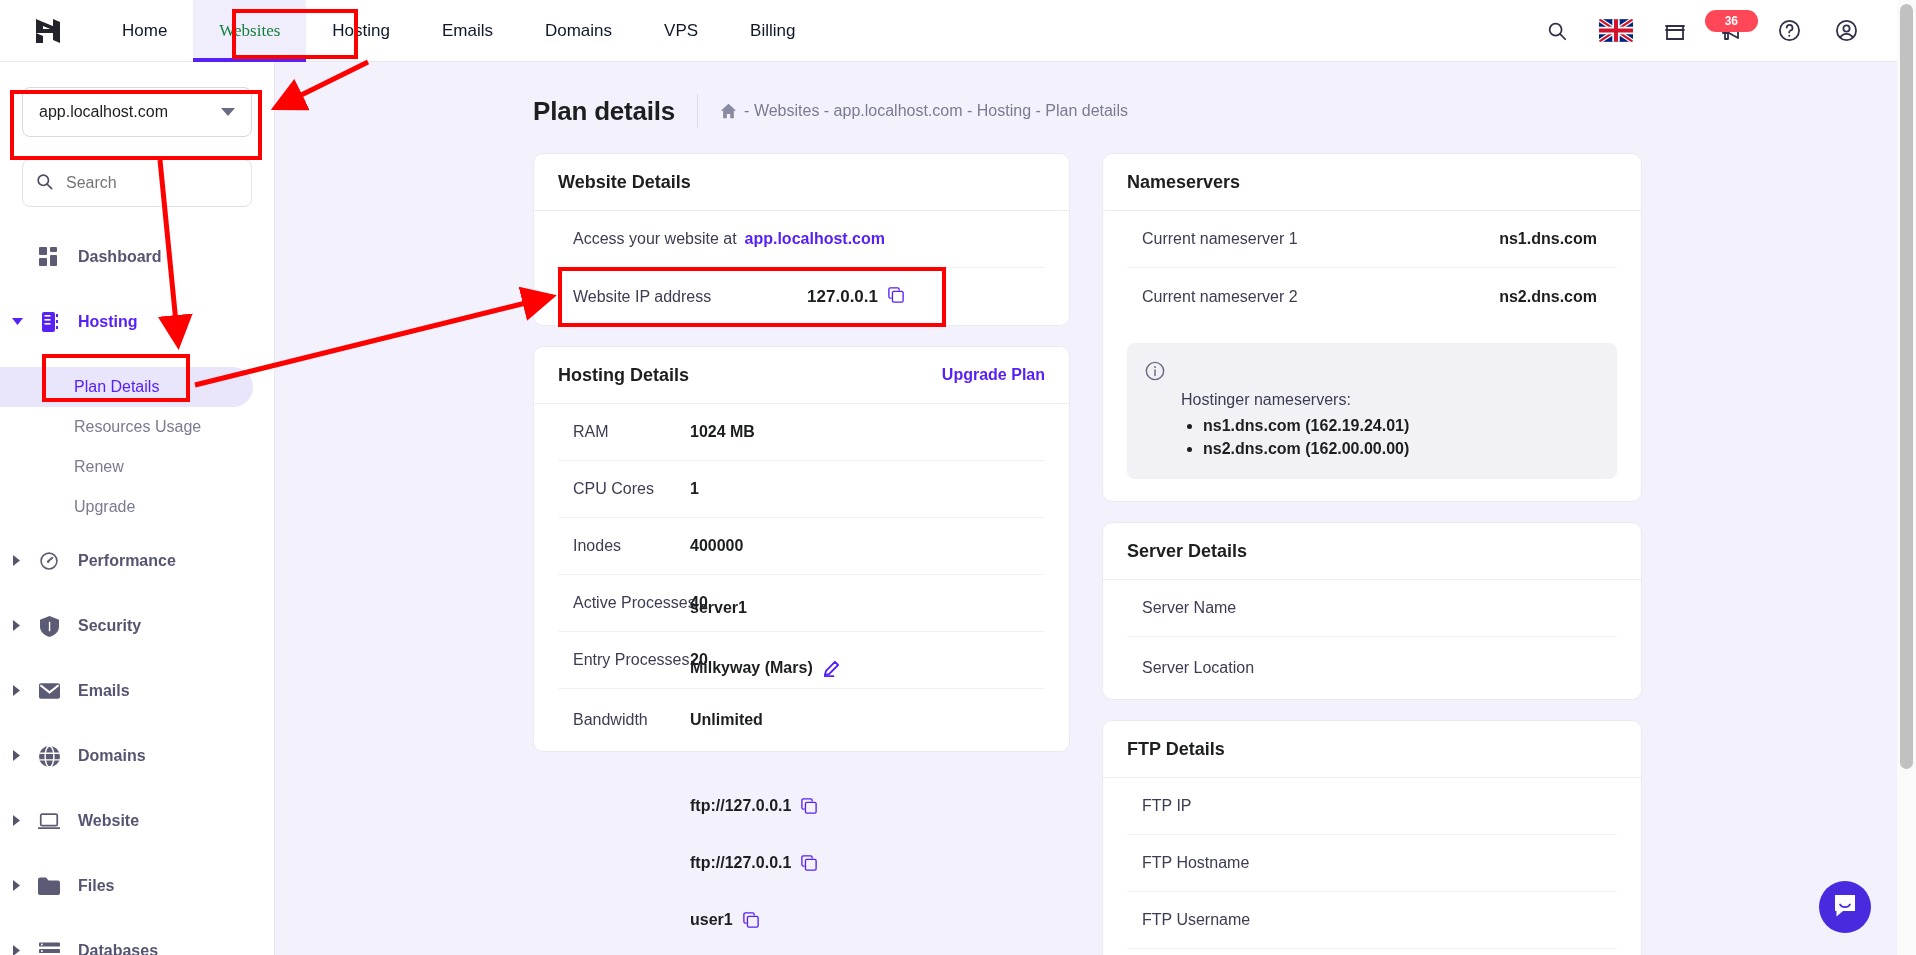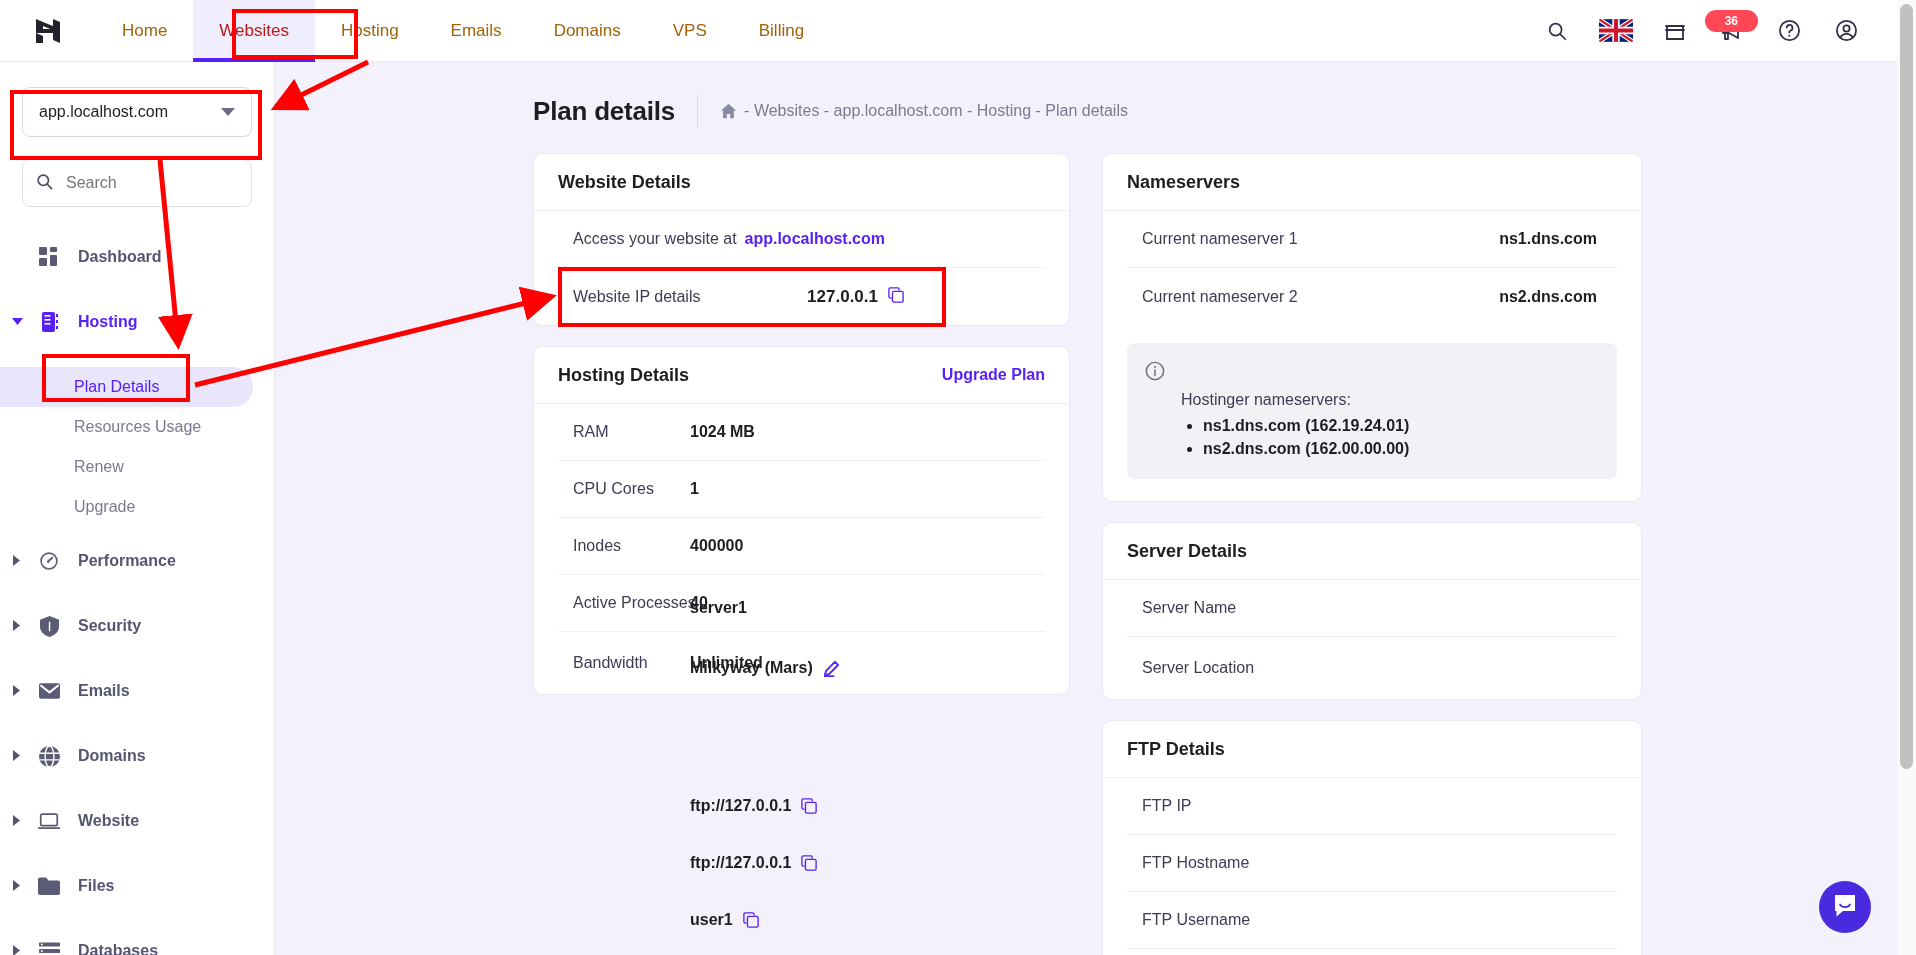--- a/index.html
+++ b/index.html
@@ -15,24 +15,24 @@
   .topbar {
     position: absolute; top: 0; left: 0; width: 1897px; height: 62px;
     background: #ffffff; border-bottom: 1px solid #e7e7f2;
     display: flex; align-items: center; z-index: 20;
   }
   .logo { width: 96px; display: flex; justify-content: center; align-items: center; }
   .logo svg { display: block; }
   .nav { display: flex; align-items: stretch; height: 62px; }
   .nav-item {
     display: flex; align-items: center; justify-content: center;
-    padding: 0 26px; height: 62px; font-size: 17px; color: #a16207;
+    padding: 0 26px; height: 62px; font-size: 17px; color: #0f172a;
     cursor: pointer; position: relative; white-space: nowrap;
   }
-  .nav-item.active { color: #b91c1c; background: #f0edfd; font-weight: 400; }
+  .nav-item.active { color: #15803d; background: #f0edfd; font-weight: 400; font-family: Liberation Serif, serif; }
   .nav-item.active::after {
     content: ""; position: absolute; left: 0; right: 0; bottom: 0;
     height: 4px; background: #5721f5;
   }
   .topbar-right {
     margin-left: auto; display: flex; align-items: center;
     gap: 27px; padding-right: 36px;
   }
   .ticon { width: 30px; height: 30px; position: relative; cursor: pointer;
            display: flex; align-items: center; justify-content: center; color: #2f2f4a; }
@@ -453,21 +453,21 @@
         <div class="card">
           <div class="card-head">
             <span class="card-title">Website Details</span>
           </div>
           <div class="card-body">
             <div class="row">
               <span class="lbl">Access your website at</span>
               <span class="val-left val-link" style="margin-left:auto;margin-right:160px">app.localhost.com</span>
             </div>
             <div class="row">
-              <span class="lbl">Website IP details</span>
+              <span class="lbl">Website IP address</span>
               <span style="margin-left:auto;margin-right:141px;display:flex;align-items:flex-start;gap:10px;font-size:17px;font-weight:bold;color:#1d1e20;">
                 <span>127.0.0.1</span>
                 <span class="copy">
                   <svg width="16" height="16" viewBox="0 0 18 18" fill="none" stroke="currentColor" stroke-width="1.5">
                     <rect x="5" y="5" width="12" height="12" rx="1.6"></rect>
                       <path d="M12.5 4 V2.6 A1.6 1.6 0 0 0 11 1 H2.6 A1.6 1.6 0 0 0 1 2.6 V11 A1.6 1.6 0 0 0 2.6 12.5 H4"></path>
                   </svg>
                 </span>
               </span>
             </div>
@@ -488,20 +488,24 @@
               <span class="lbl">CPU Cores</span>
               <span class="val-left" style="position:absolute;left:215px">1</span>
             </div>
             <div class="row">
               <span class="lbl">Inodes</span>
               <span class="val-left" style="position:absolute;left:215px">400000</span>
             </div>
             <div class="row">
               <span class="lbl">Active Processes</span>
               <span class="val-left" style="position:absolute;left:215px">40</span>
+            </div>
+            <div class="row">
+              <span class="lbl">Entry Processes</span>
+              <span class="val-left" style="position:absolute;left:215px">20</span>
             </div>
             <div class="row" style="height:62px">
               <span class="lbl">Bandwidth</span>
               <span class="val-left" style="position:absolute;left:215px">Unlimited</span>
             </div>
           </div>
         </div>
       </div>
 
       <div class="col col-right">

